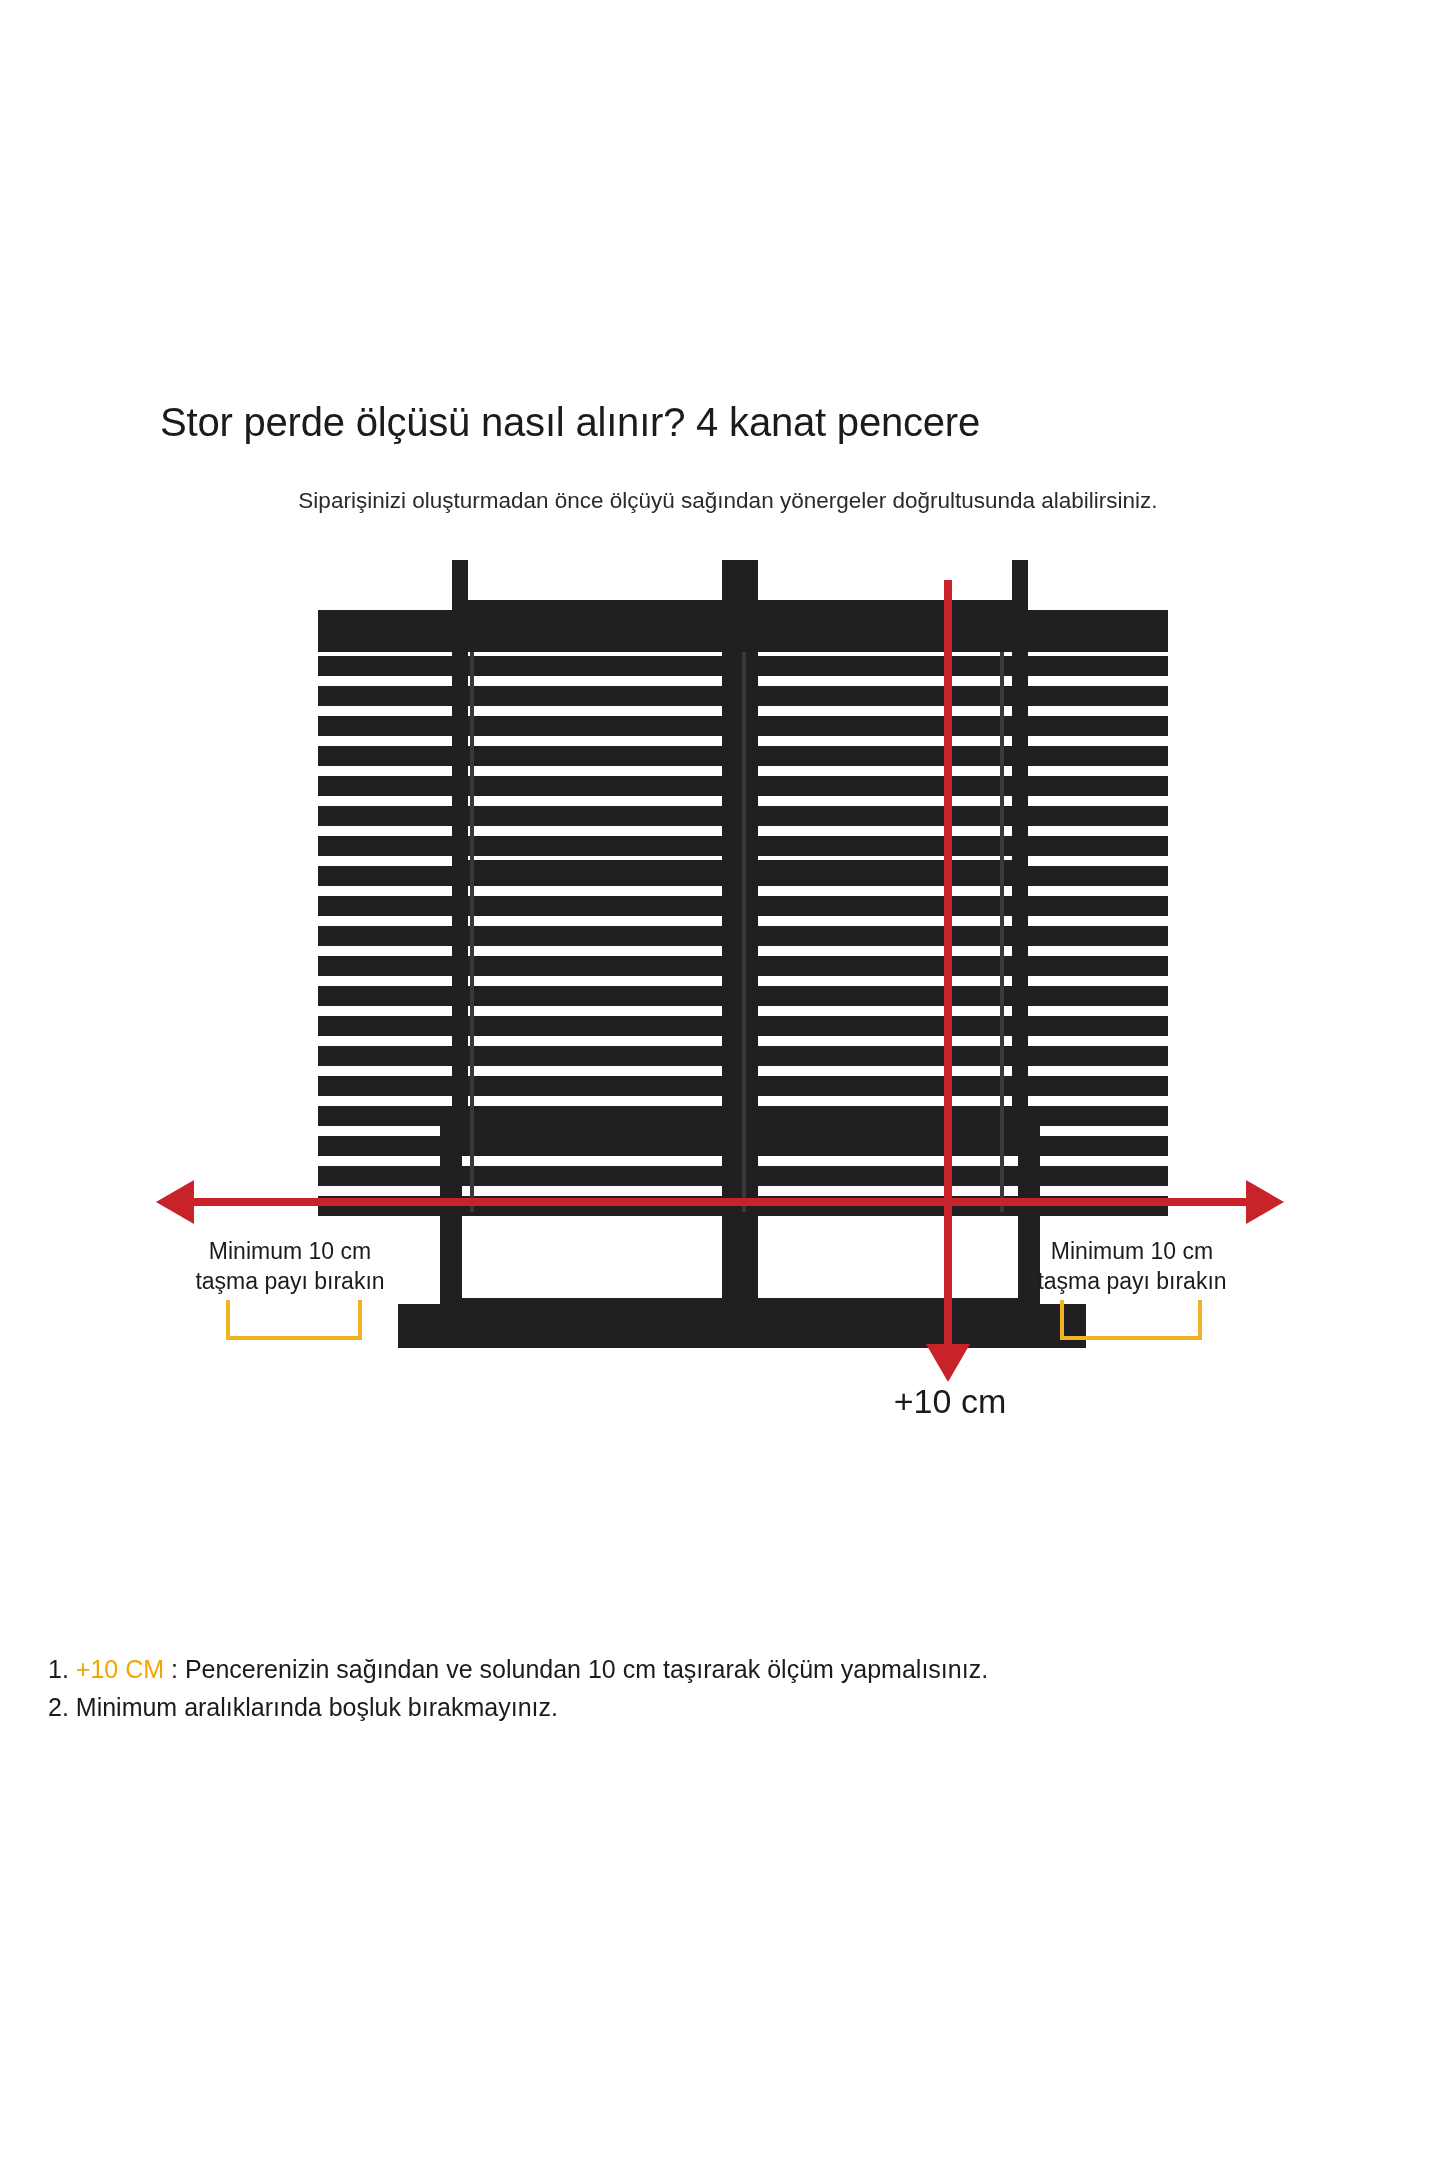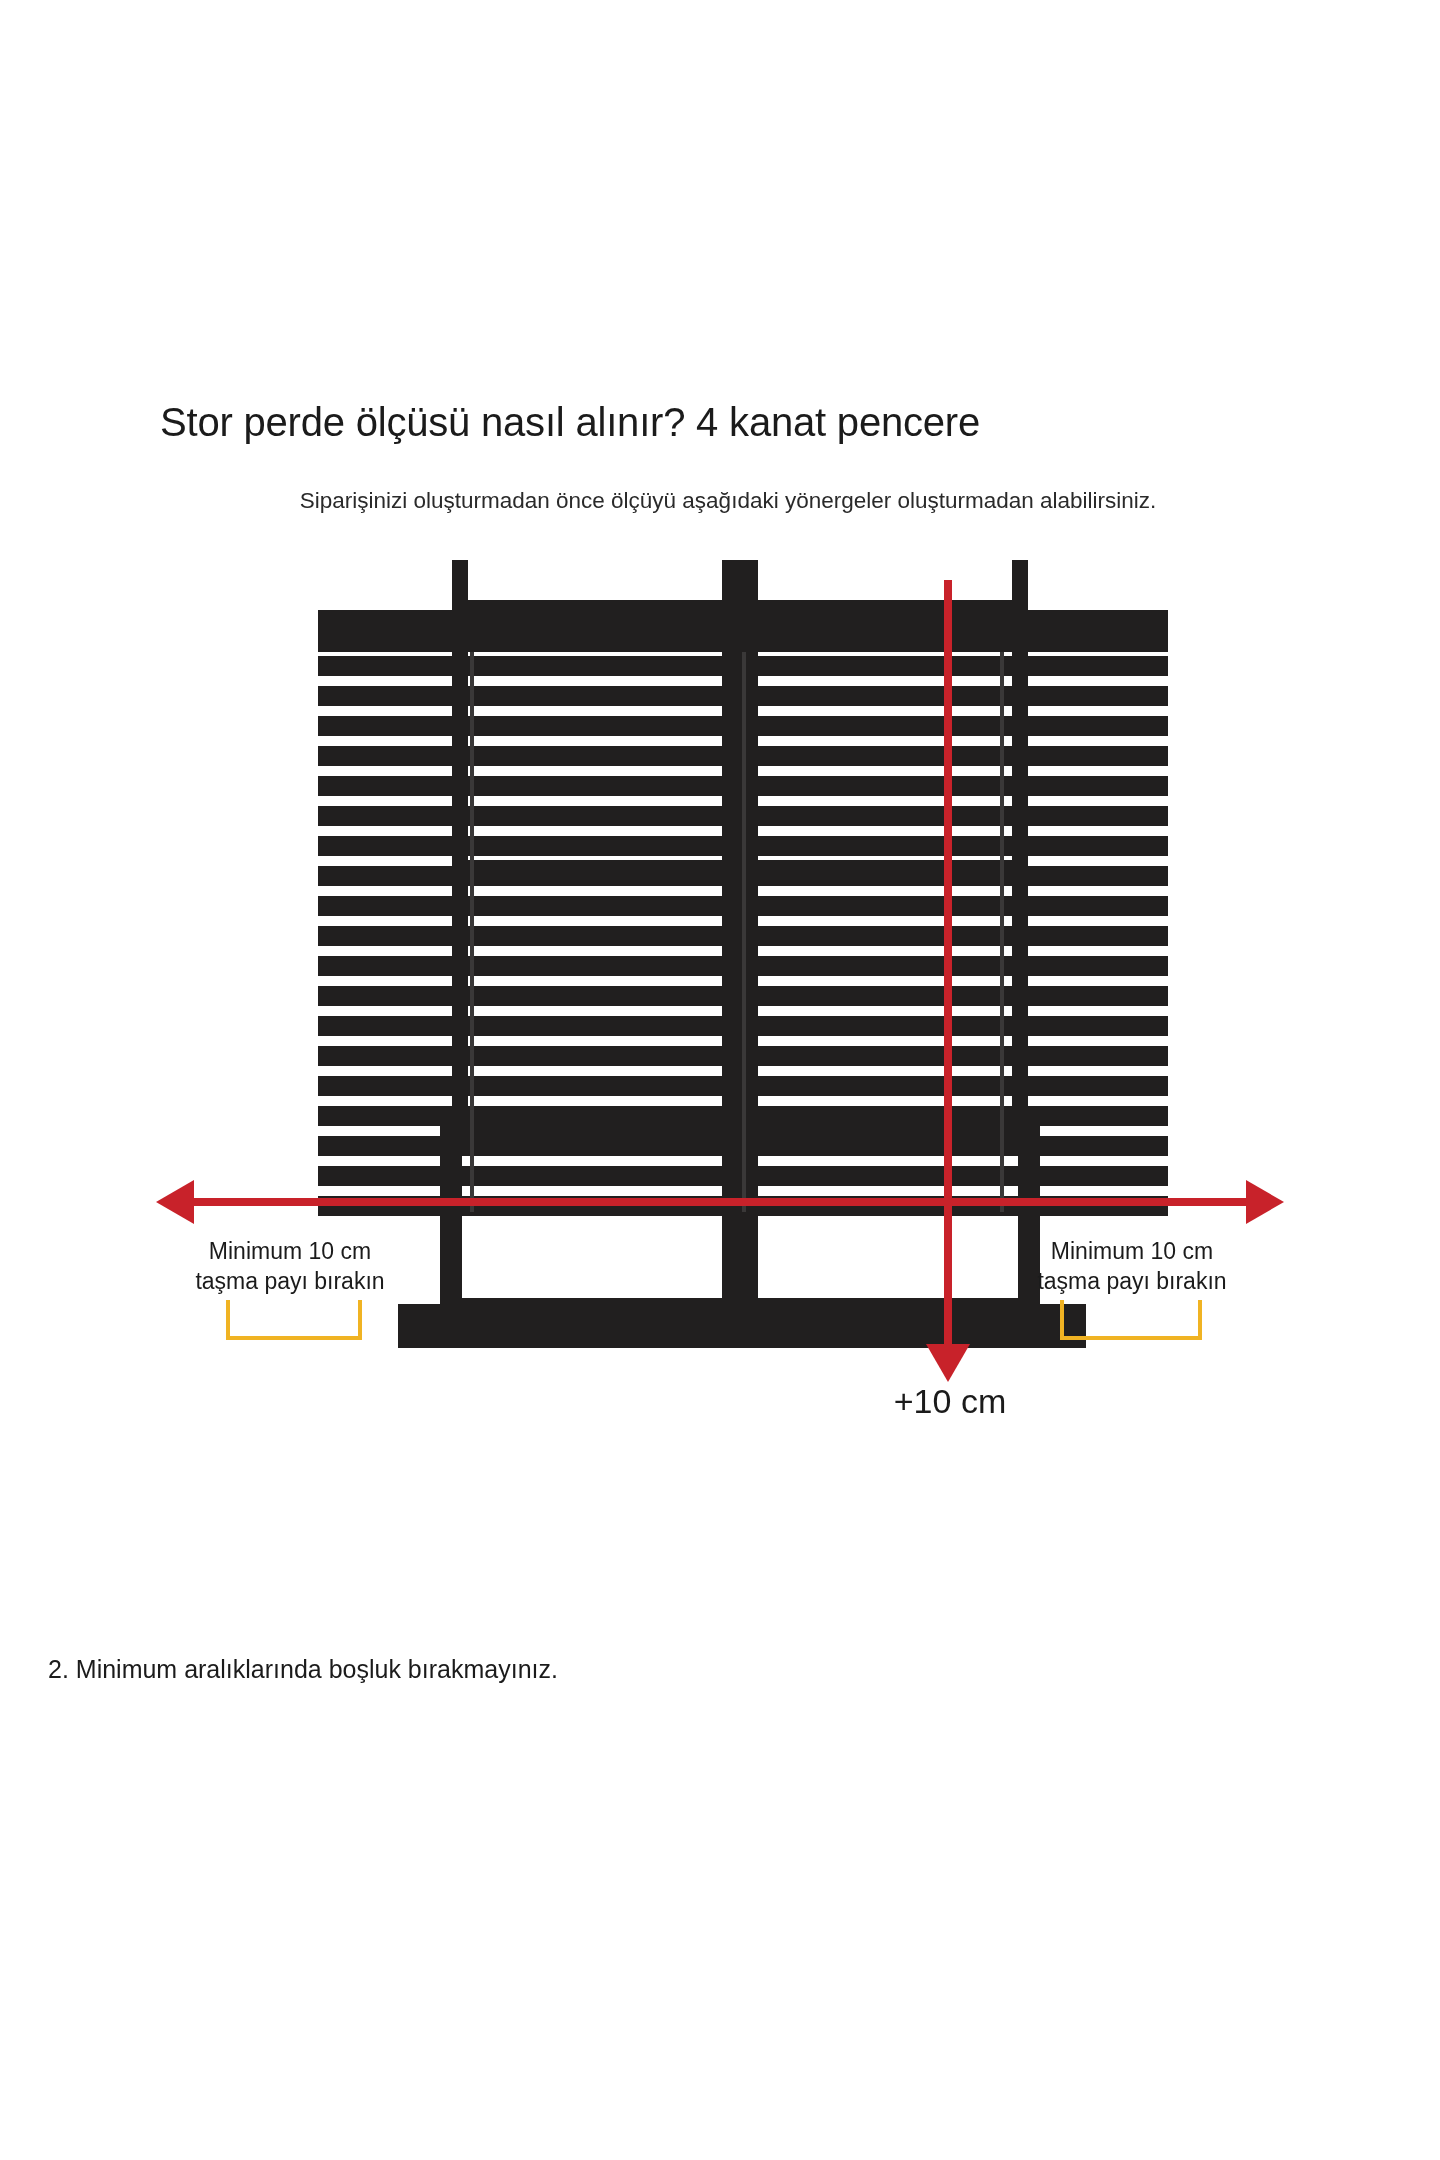--- a/index.html
+++ b/index.html
@@ -215,21 +215,21 @@
   }
   .note-line { white-space: nowrap; }
   .hl { color: #f0a500; }
 </style>
 </head>
 <body>
 
 <div class="page">
 
   <div class="title">Stor perde ölçüsü nasıl alınır? 4 kanat pencere</div>
-  <div class="subtitle">Siparişinizi oluşturmadan önce ölçüyü aşağıdaki yönergeler oluşturmadan alabilirsiniz.</div>
+  <div class="subtitle">Siparişinizi oluşturmadan önce ölçüyü sağından yönergeler doğrultusunda alabilirsiniz.</div>
 
   <div class="diagram">
 
     <div class="window-frame"></div>
     <div class="window-mullion"></div>
     <div class="window-sill"></div>
 
     <div class="sash-post" style="left:452px; height:560px;"></div>
     <div class="sash-post" style="left:722px; height:560px; width:36px;"></div>
     <div class="sash-post" style="left:1012px; height:560px;"></div>
@@ -275,16 +275,17 @@
     <div class="brace right"></div>
 
     <div class="annot left">Minimum 10 cm
 taşma payı bırakın</div>
     <div class="annot right">Minimum 10 cm
 taşma payı bırakın</div>
     <div class="plus-label">+10 cm</div>
   </div>
 
   <div class="notes">
+    <div class="note-line"><span>1.</span> <span class="hl">+10 CM</span><span> : Pencerenizin sağından ve solundan 10 cm taşırarak ölçüm yapmalısınız.</span></div>
     <div class="note-line"><span>2.</span><span> Minimum aralıklarında boşluk bırakmayınız.</span></div>
   </div>
 
 </div>
 
 </body></html>

